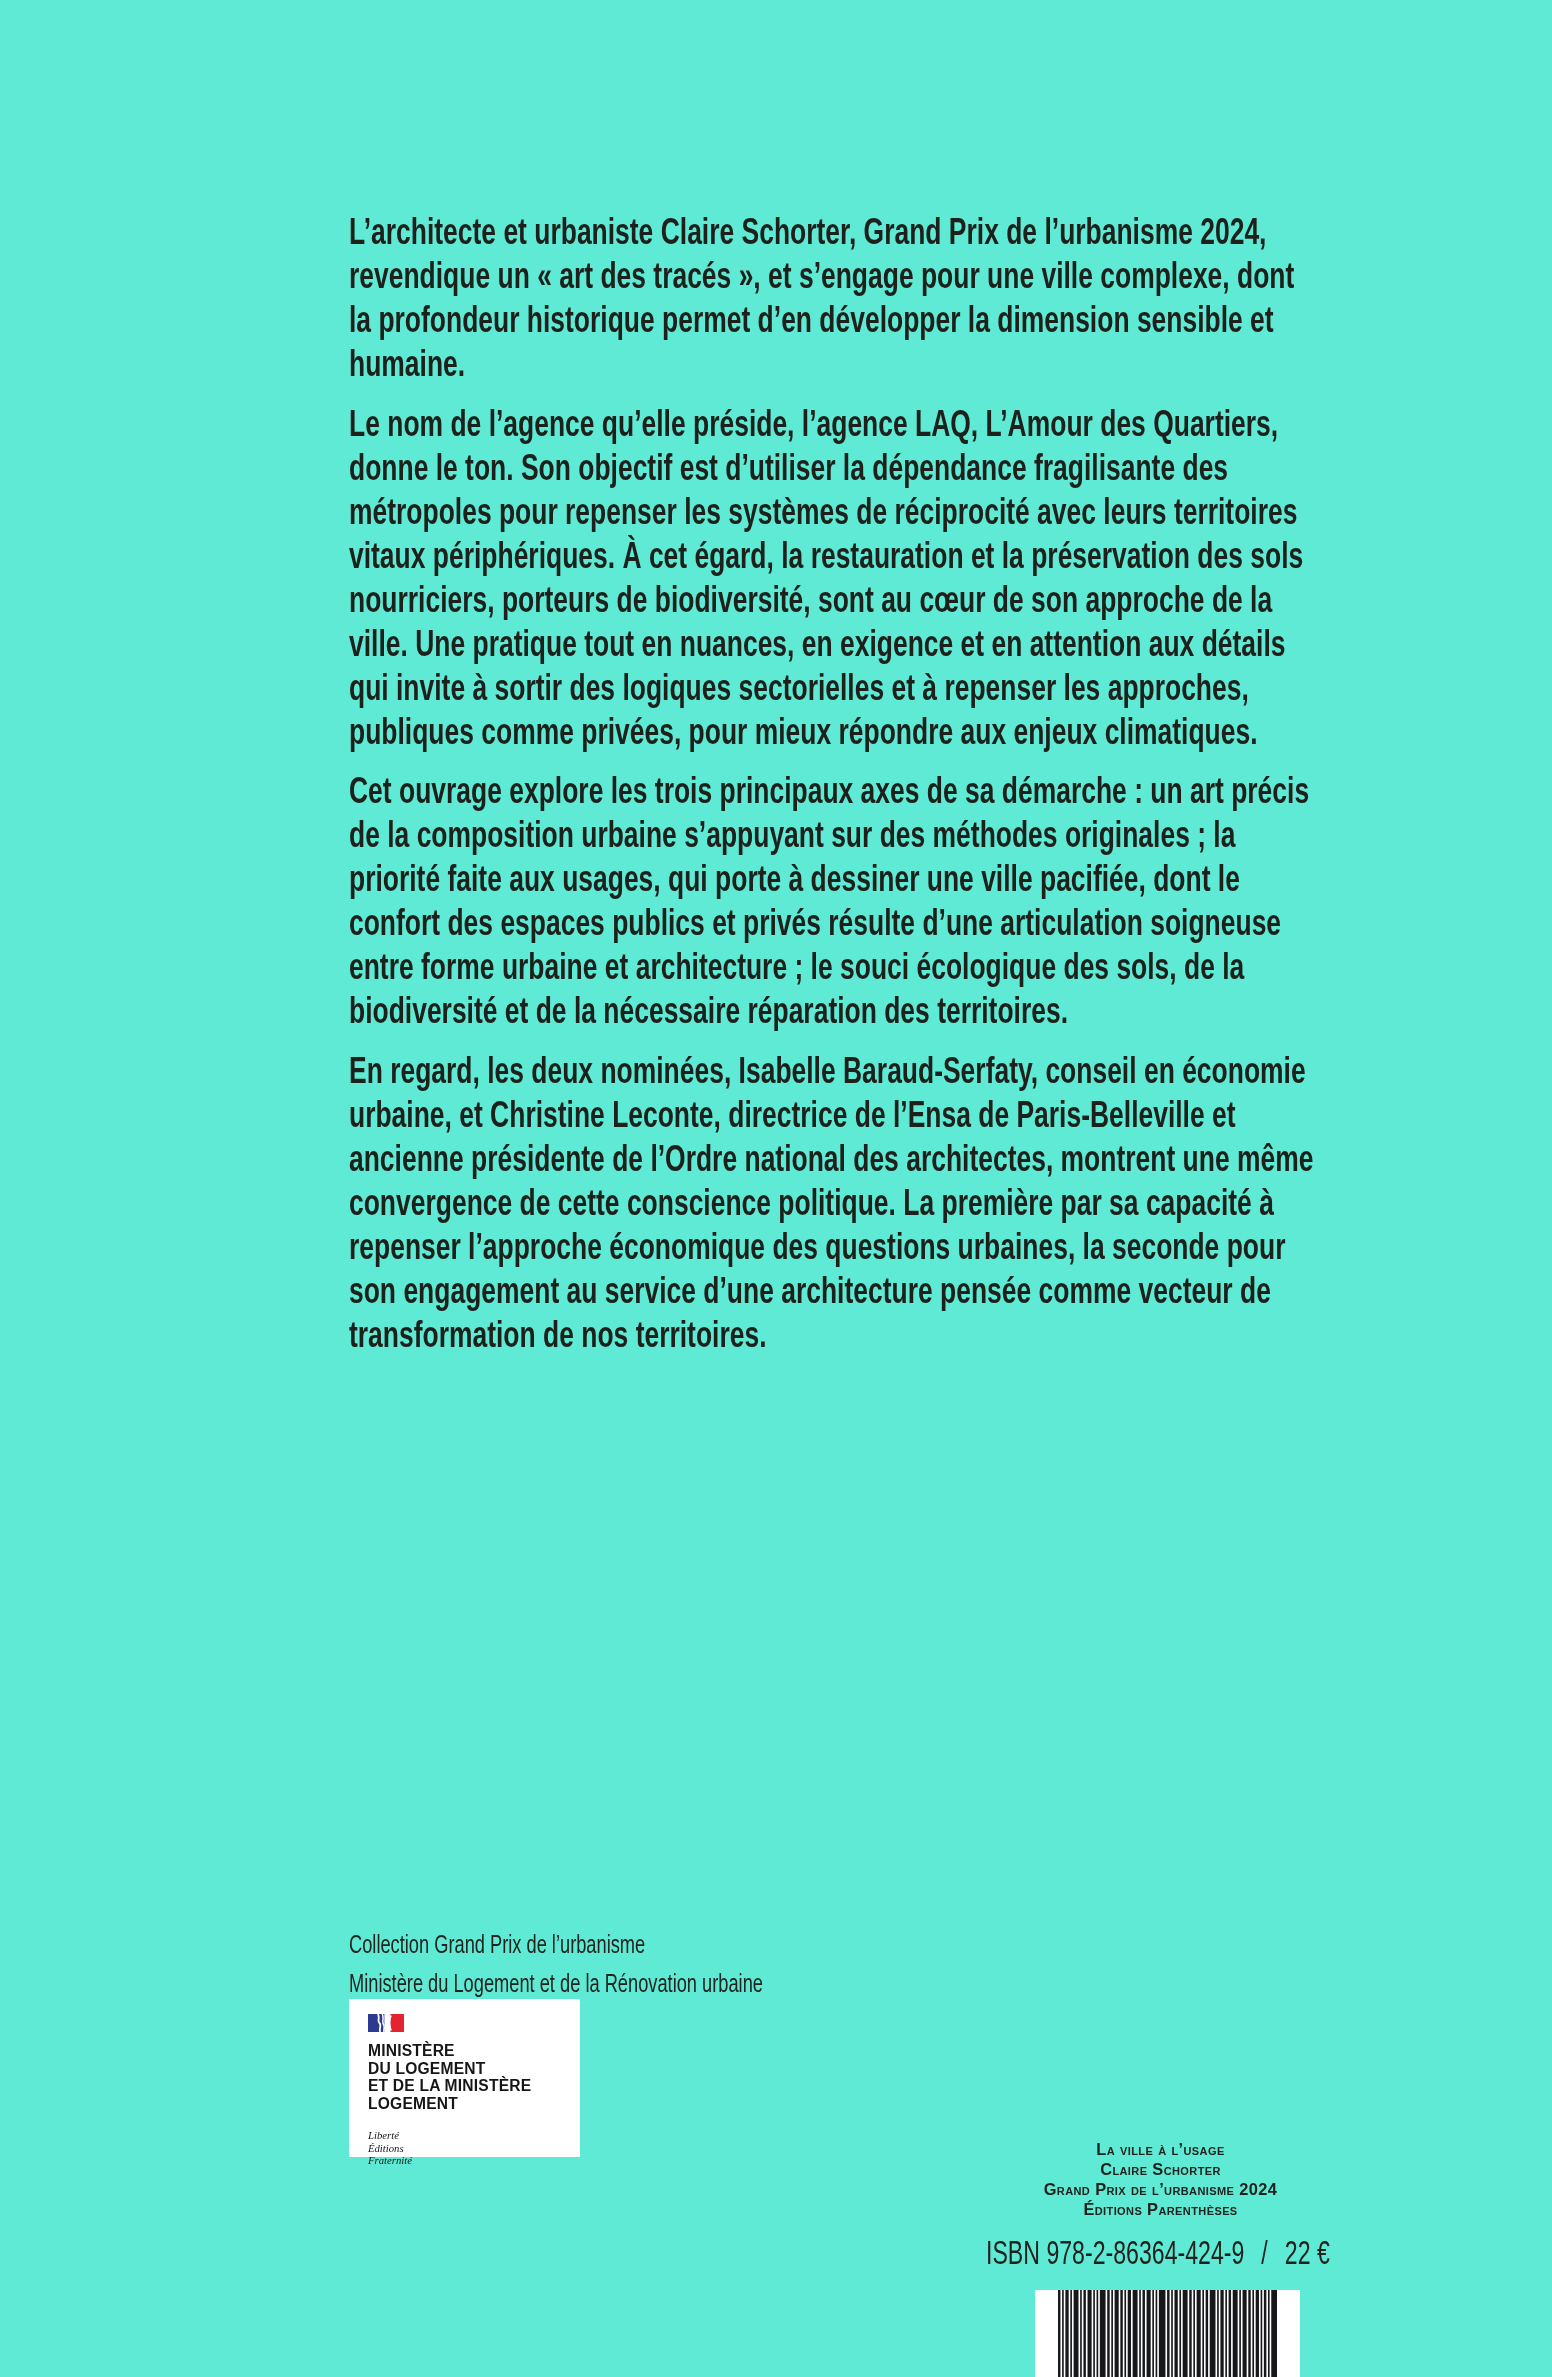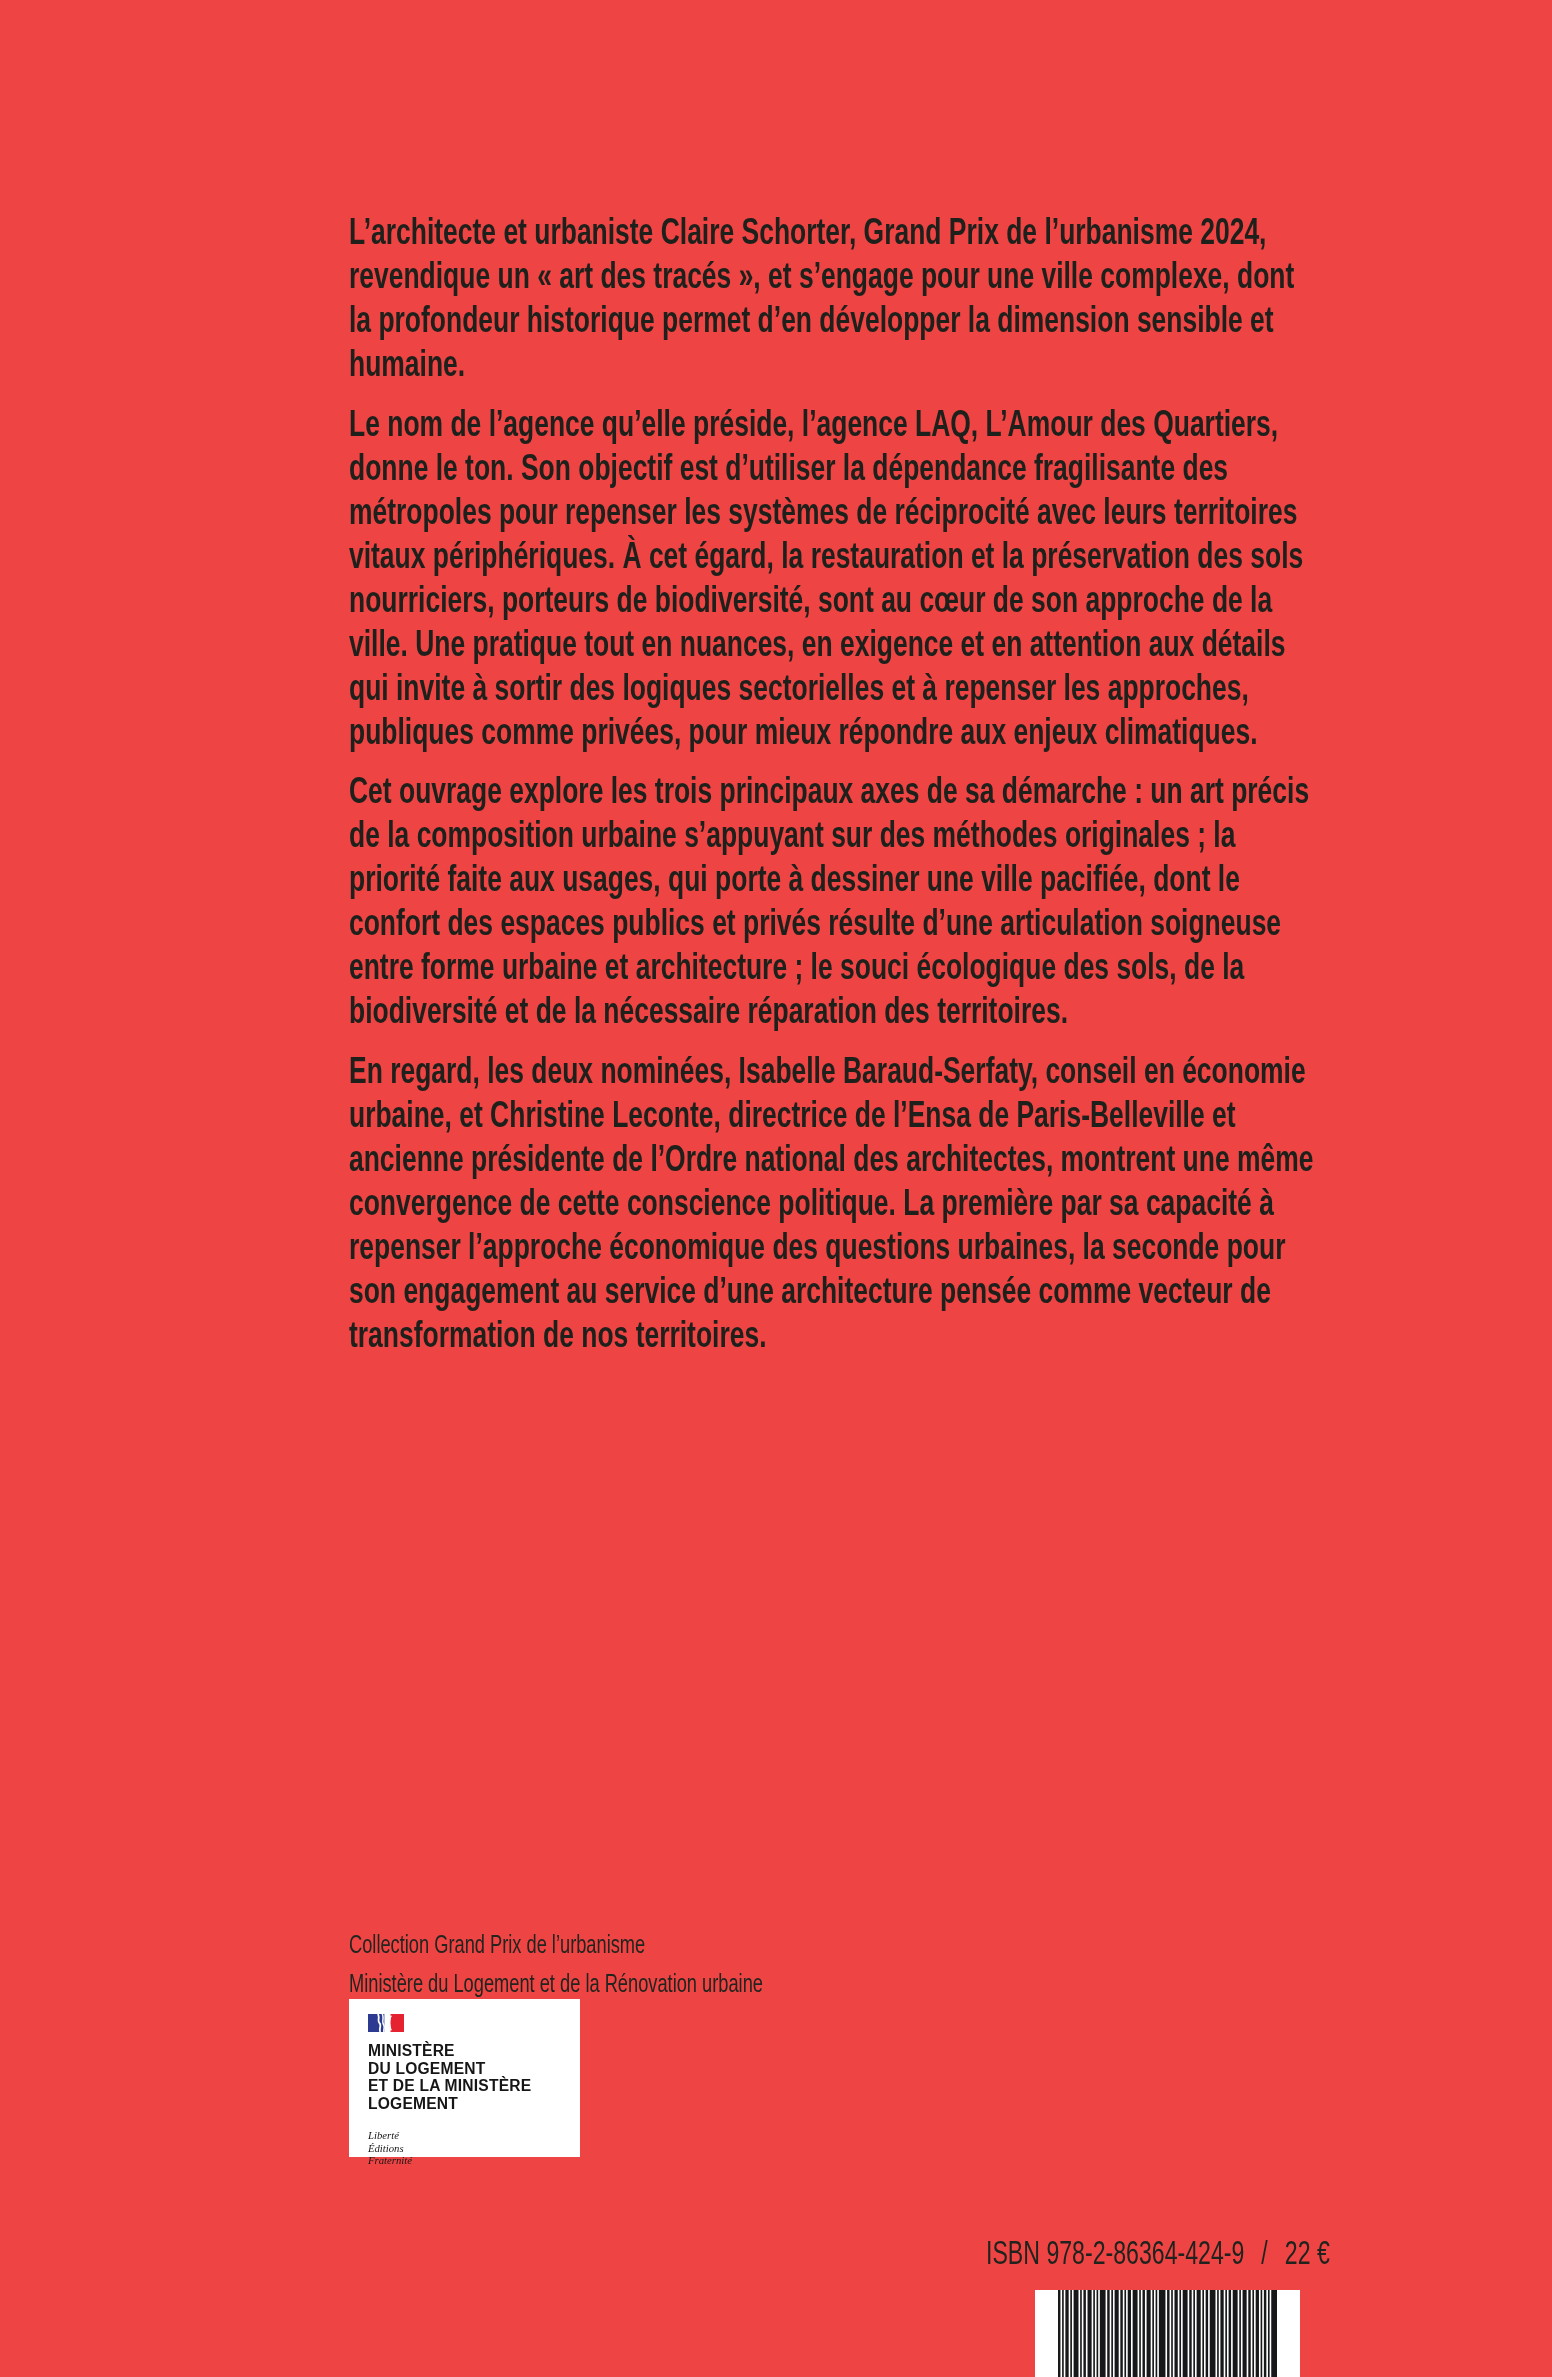--- a/index.html
+++ b/index.html
@@ -1,20 +1,20 @@
 <!DOCTYPE html>
 <html style="font-size:13px"><head>
 <meta charset="utf-8">
 <style>
   html, body { margin: 0; padding: 0; }
   .page {
     position: relative;
     width: 1553px;
     height: 2377px;
-    background: #ef4444;
+    background: #5eead4;
     overflow: hidden;
     font-family: "Liberation Sans", sans-serif;
   }
 
   
   .text-col {
     position: absolute;
     left: 349px;
     top: 210px;
     width: 1356px;
@@ -151,20 +151,26 @@
       <div>ET DE LA MINISTÈRE</div>
       <div>LOGEMENT</div>
     </div>
     <div class="gov-motto">
       <div>Liberté</div>
       <div>Éditions</div>
       <div>Fraternité</div>
     </div>
   </div>
 
+  <div class="credits">
+    <div>La ville à l’usage</div>
+    <div>Claire Schorter</div>
+    <div>Grand Prix de l’urbanisme 2024</div>
+    <div>Éditions Parenthèses</div>
+  </div>
 
   <div class="isbn-row">
     <span>ISBN 978-2-86364-424-9</span><span class="sep">/</span><span>22 €</span>
   </div>
 
   <div class="barcode-box">
     <svg viewBox="0 0 267 106" preserveAspectRatio="none">
       <g fill="#17181a">
         <rect x="0" y="0" width="3" height="106"></rect>
         <rect x="5" y="0" width="2" height="106"></rect>

